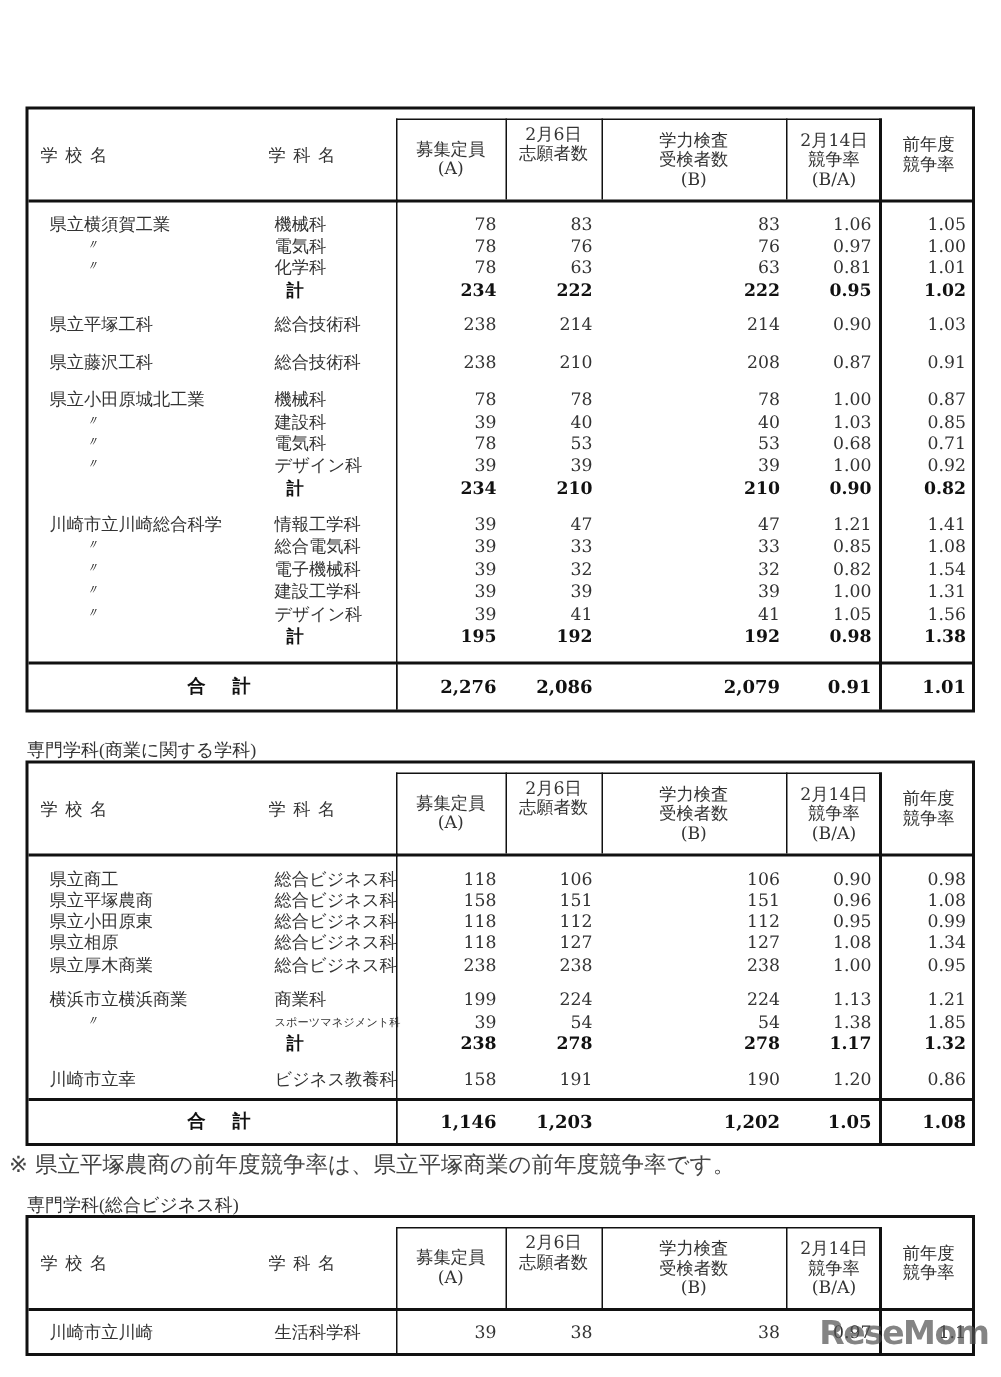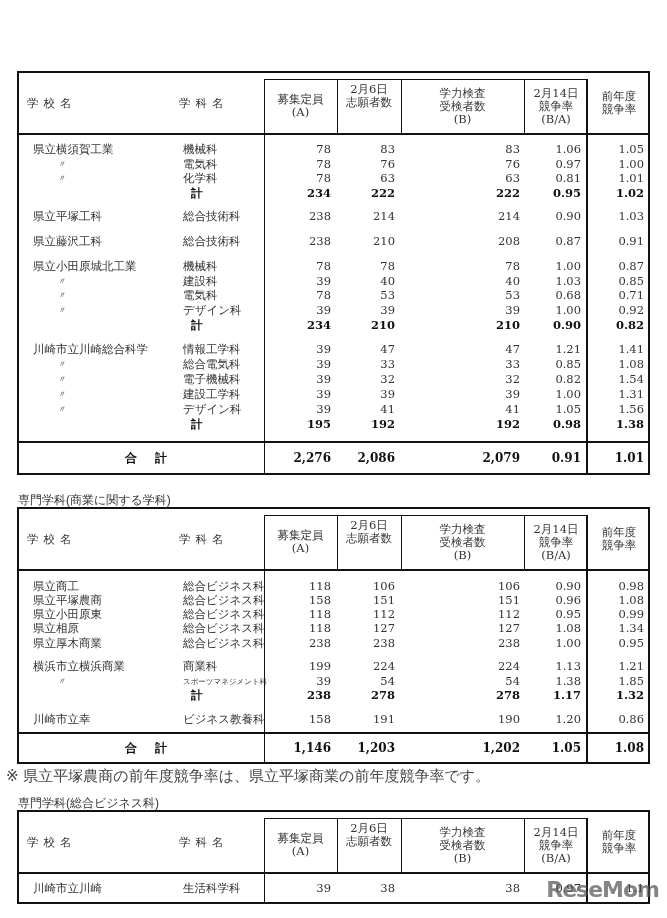--- a/index.html
+++ b/index.html
@@ -4,21 +4,21 @@
 <style>
   html, body { margin: 0; padding: 0; background: #ffffff; }
   body {
     width: 667px; height: 918px; position: relative; overflow: hidden;
     font-family: "DejaVu Serif", "Liberation Serif", serif;
     color: #333333;
   }
   .section-title {
     position: absolute; left: 18px;
     font-size: 12px; color: #333;
-    font-family: Liberation Sans, sans-serif;
+    font-family: Liberation Serif, serif;
   }
   .note {
     position: absolute; left: 6px; font-size: 15px; color: #444;
     font-family: "DejaVu Sans", "Liberation Sans", sans-serif;
   }
   .tbl {
     position: absolute; left: 17px; width: 633px;
     border: 2px solid #111; box-sizing: border-box;
   }
   .hdr {

